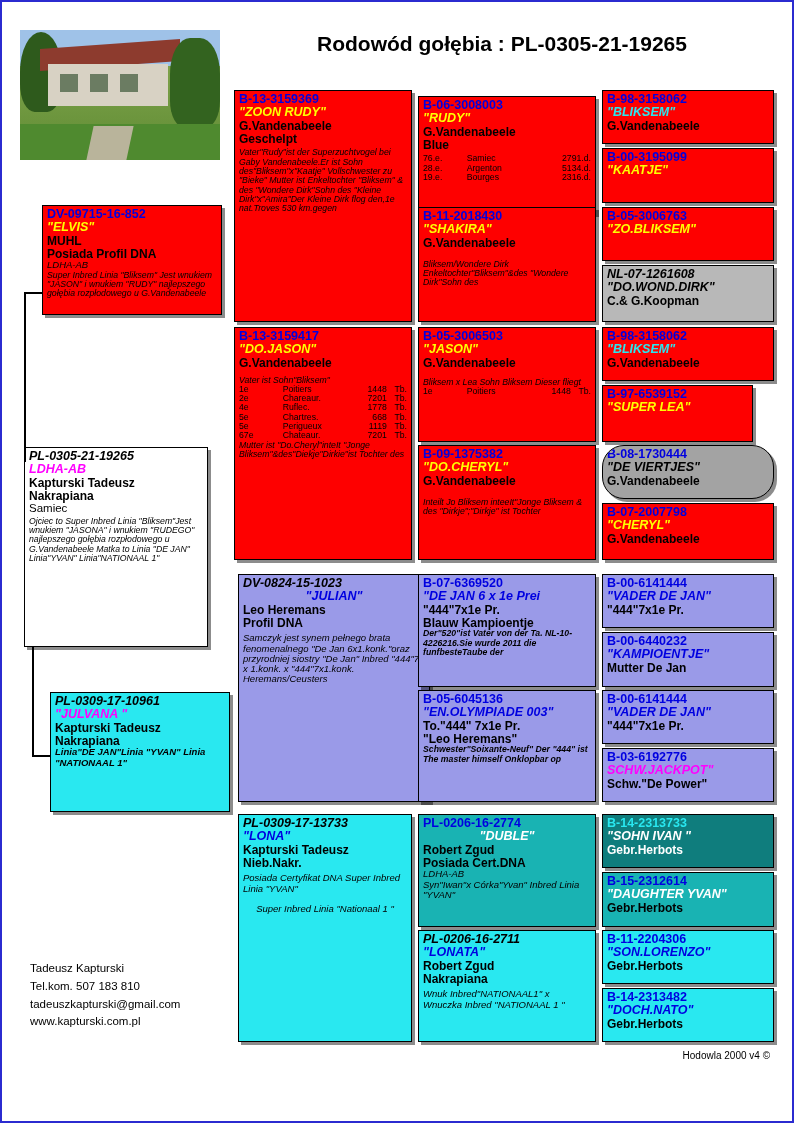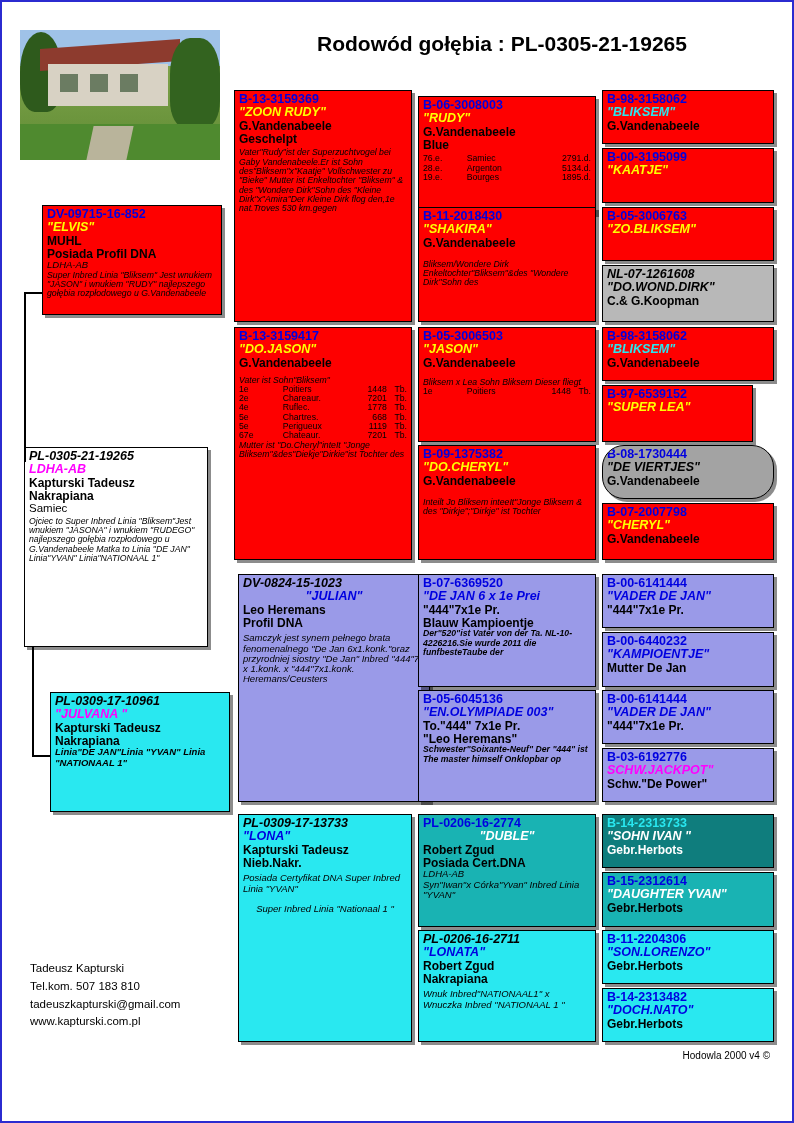--- a/index.html
+++ b/index.html
@@ -213,21 +213,21 @@
               <td style="width:32%;text-align:right;padding:0;">2791.d.</td>
             </tr>
             <tr>
               <td style="width:26%;text-align:left;padding:0;">28.e.</td>
               <td style="width:42%;text-align:left;padding:0;">Argenton</td>
               <td style="width:32%;text-align:right;padding:0;">5134.d.</td>
             </tr>
             <tr>
               <td style="width:26%;text-align:left;padding:0;">19.e.</td>
               <td style="width:42%;text-align:left;padding:0;">Bourges</td>
-              <td style="width:32%;text-align:right;padding:0;">1895.d.</td>
+              <td style="width:32%;text-align:right;padding:0;">2316.d.</td>
             </tr>
           </tbody>
         </table>
       </div>
   </div>
 
   <div class="box c-red shadow" style="left:416px;top:205px;width:178px;height:115px;">
     <div class="ring t-blue">B-11-2018430</div>
     <div class="nick t-yellow">"SHAKIRA"</div>
     <div class="owner t-black">G.Vandenabeele</div>

